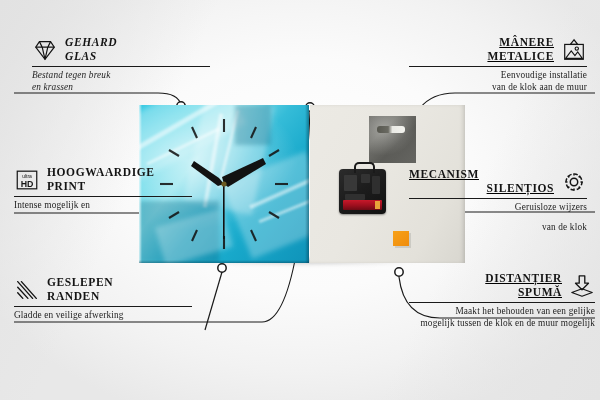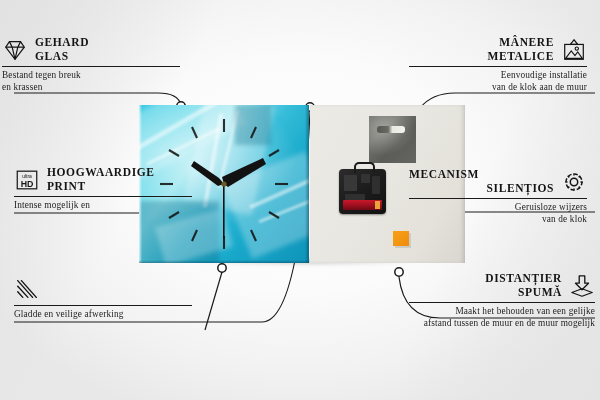--- a/index.html
+++ b/index.html
@@ -16,35 +16,35 @@
   #stage:before{
     content:"";position:absolute;inset:0;
     background:linear-gradient(115deg,#e2e2e2 0%,rgba(255,255,255,0) 28%,rgba(255,255,255,0) 72%,#e4e4e4 100%);
     pointer-events:none;
   }
   .svg-layer{position:absolute;left:0;top:0;width:600px;height:400px;pointer-events:none;}
 
   
   .feature{position:absolute;width:178px;}
   .feat-head{display:flex;align-items:center;gap:7px;}
-  .feat-head.right{flex-direction:row-reverse;}
+  .feat-head.right{flex-direction:row-reverse;text-decoration:underline;}
   .ficon{width:26px;height:26px;flex:0 0 26px;display:block;}
   .ftitle{
     font-size:11.5px;line-height:13.5px;font-weight:bold;color:#141414;
     letter-spacing:.6px;text-transform:uppercase;
   }
   .feature.right .ftitle{text-align:right;}
   .rule{height:1px;background:#1a1a1a;margin-top:3px;}
   .fdesc{
     font-size:9.3px;line-height:11.6px;color:#232323;margin-top:3px;
     letter-spacing:.15px;
   }
   .feature.right .fdesc{text-align:right;}
 
-  #f-glass{left:2px;top:36px;}
+  #f-glass{left:32px;top:36px;font-style:italic;}
   #f-print{left:14px;top:166px;}
   #f-edges{left:14px;top:276px;}
   #f-handles{left:409px;top:36px;}
   #f-mech{left:409px;top:168px;}
   #f-spacer{left:409px;top:272px;width:186px;}
 
   
   #product{position:absolute;left:139px;top:105px;width:326px;height:158px;}
   #shadow{
     position:absolute;left:143px;top:259px;width:324px;height:9px;
@@ -235,20 +235,24 @@
   <div class="feature" id="f-edges">
     <div class="feat-head">
       <svg class="ficon" viewBox="0 0 28 28">
         <g stroke="#141414" stroke-width="1.5" stroke-linecap="round">
           <line x1="4" y1="5" x2="20" y2="23"></line>
           <line x1="8" y1="5" x2="24" y2="23"></line>
           <line x1="4" y1="11" x2="15" y2="23"></line>
           <line x1="4" y1="17" x2="9.5" y2="23"></line>
         </g>
       </svg>
+      <div>
+        <div class="ftitle">GESLEPEN</div>
+        <div class="ftitle">RANDEN</div>
+      </div>
     </div>
     <div class="rule"></div>
     <div class="fdesc">Gladde en veilige afwerking</div>
   </div>
 
   <div class="feature right" id="f-handles">
     <div class="feat-head right">
       <svg class="ficon" viewBox="0 0 28 28">
         <path d="M14,3 L10,8 L18,8 Z" fill="none" stroke="#141414" stroke-width="1.3"></path>
         <rect x="4" y="8" width="20" height="16" fill="none" stroke="#141414" stroke-width="1.3"></rect>
@@ -275,32 +279,32 @@
           <circle cx="14" cy="14" r="8.6" stroke-dasharray="3.6 3.2"></circle>
         </g>
       </svg>
       <div style="flex:1">
         <div class="ftitle" style="text-align:left">MECANISM</div>
         <div class="ftitle" style="">SILENȚIOS</div>
       </div>
     </div>
     <div class="rule"></div>
     <div class="fdesc">Geruisloze wijzers</div>
-    <div class="fdesc" style="margin-top:0">van de klok</div>
+    <div class="fdesc" style="margin-top:8px">van de klok</div>
   </div>
 
   <div class="feature right" id="f-spacer">
     <div class="feat-head right">
       <svg class="ficon" viewBox="0 0 28 28">
         <path d="M11,3 L17,3 L17,11 L21,11 L14,18 L7,11 L11,11 Z" fill="none" stroke="#141414" stroke-width="1.4" stroke-linejoin="round"></path>
         <path d="M14,17 L25,21 L14,25 L3,21 Z" fill="none" stroke="#141414" stroke-width="1.3" stroke-linejoin="round"></path>
       </svg>
       <div style="flex:1">
         <div class="ftitle" style="text-align:right">DISTANȚIER</div>
         <div class="ftitle" style="text-align:right">SPUMĂ</div>
       </div>
     </div>
     <div class="rule"></div>
     <div class="fdesc">Maakt het behouden van een gelijke</div>
-    <div class="fdesc" style="margin-top:0">afstand tussen de muur en de muur mogelijk</div>
+    <div class="fdesc" style="margin-top:0">mogelijk tussen de klok en de muur mogelijk</div>
   </div>
 
 </div>
 
 </body></html>

